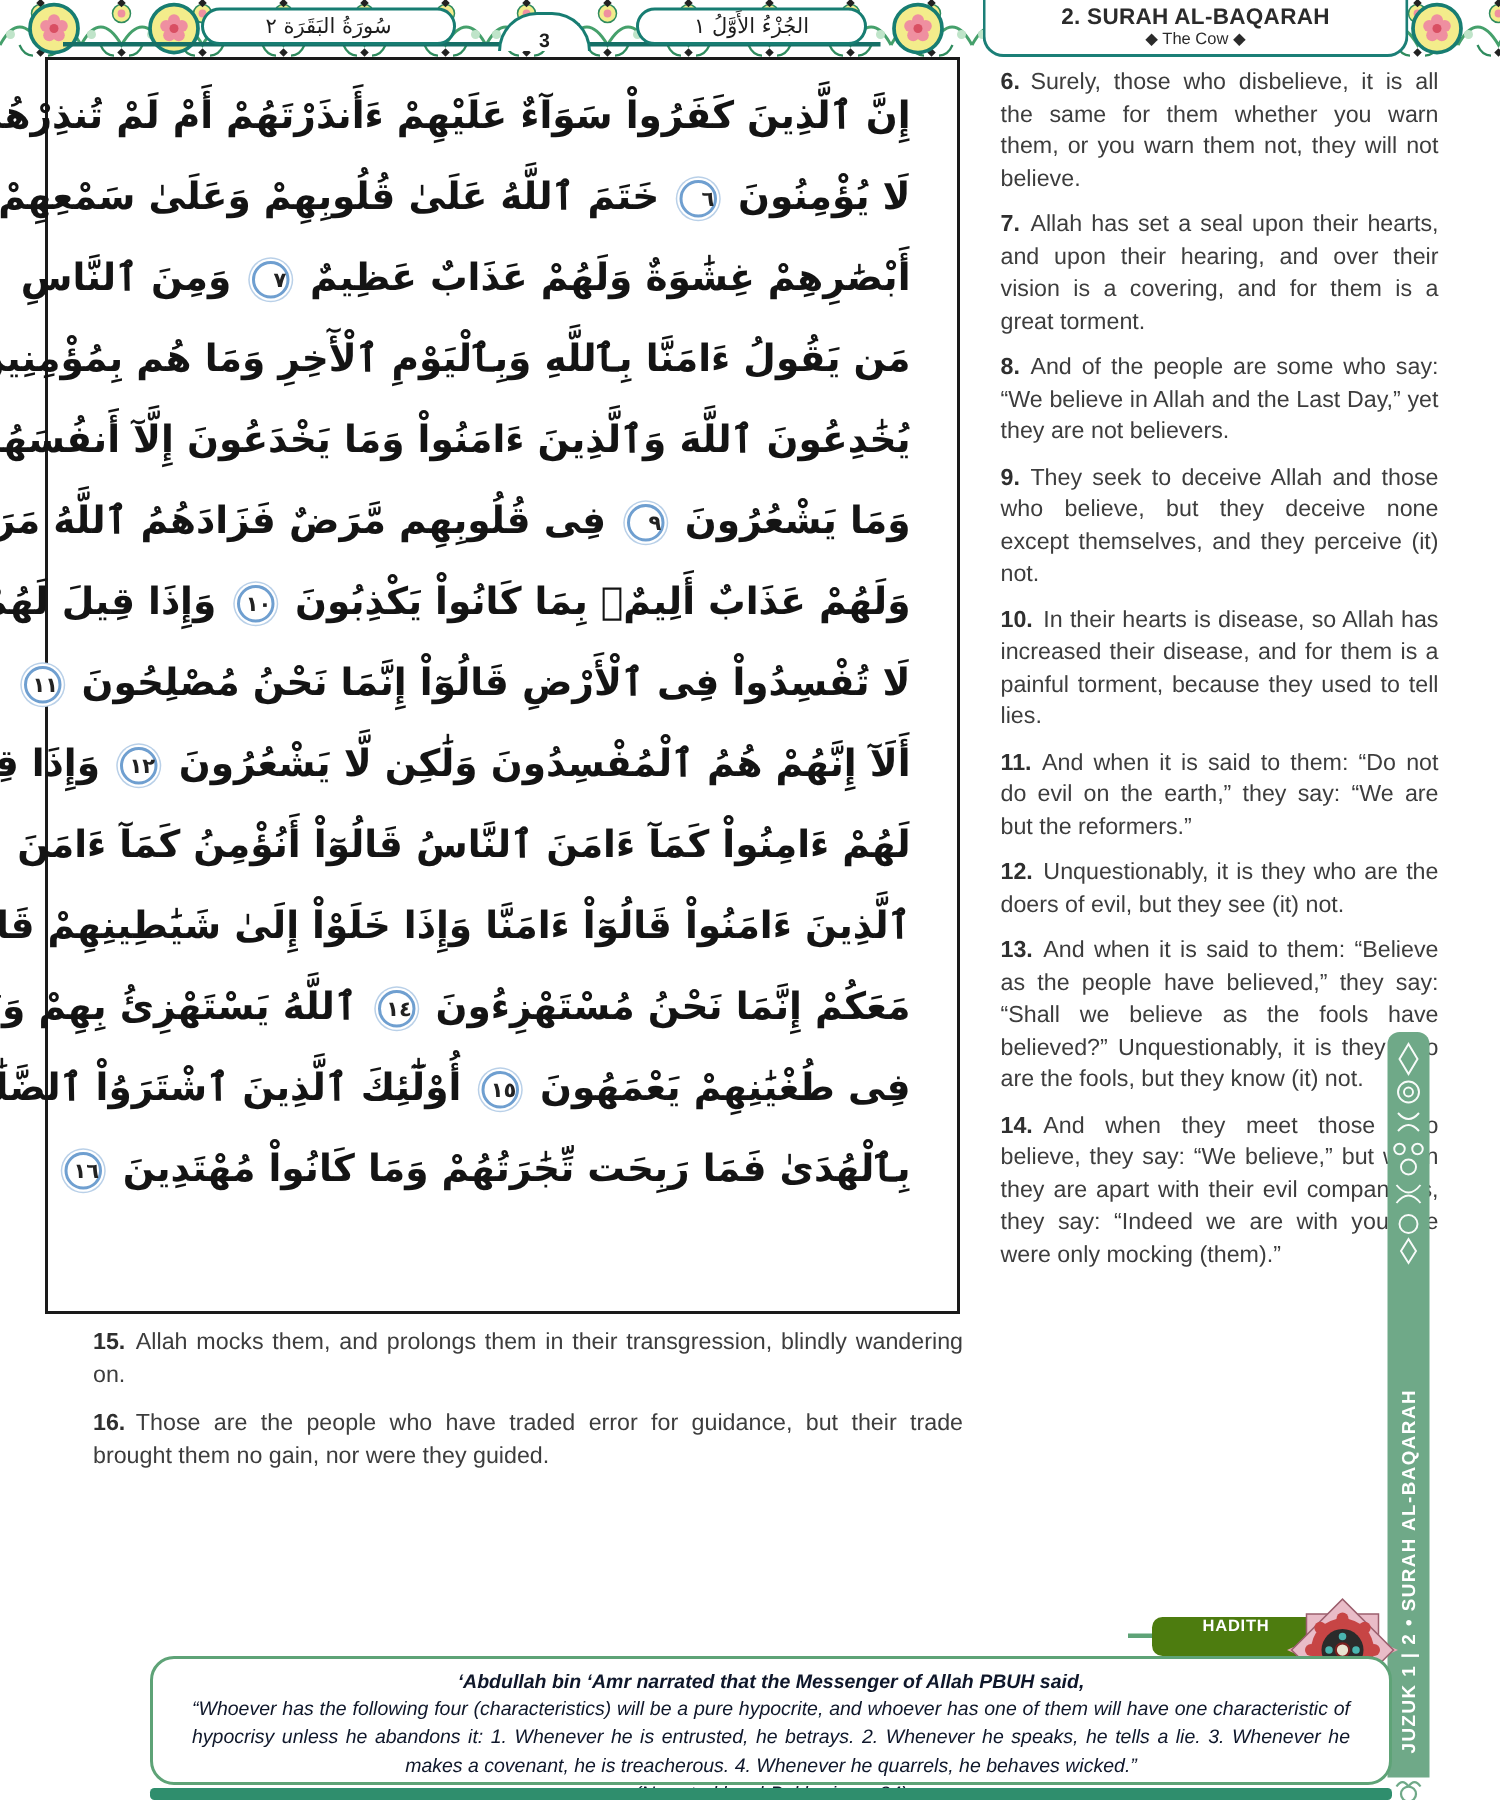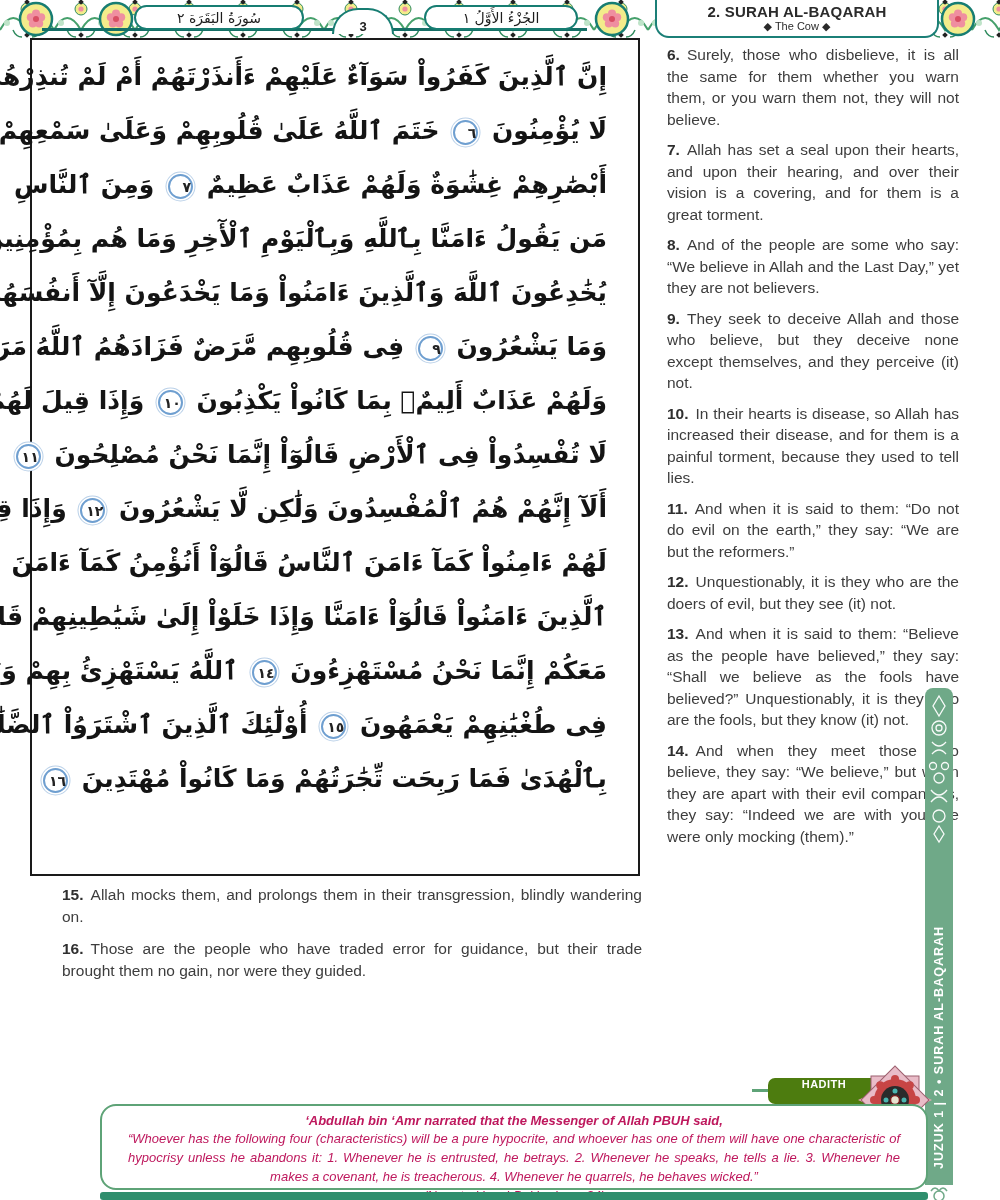--- a/index.html
+++ b/index.html
@@ -47,21 +47,21 @@
             border-radius:8px 8px 0 0;display:flex;flex-direction:column;align-items:center;}
   .side-orn{margin-top:6px;}
   .side-label{flex:1;display:flex;align-items:flex-end;justify-content:center;padding-bottom:16px;}
   .side-label span{writing-mode:vertical-rl;transform:rotate(180deg);
             color:#fff;font-weight:bold;font-size:12.5px;letter-spacing:1px;white-space:nowrap;}
   .side-orn-bottom{position:absolute;left:928px;top:1186px;}
 
   
   .hadith-box{position:absolute;left:100px;top:1104px;width:828px;height:86px;box-sizing:border-box;
               background:#fff;border:2.5px solid #5ea377;border-radius:16px;padding:7px 26px 0 26px;
-              color:#be185d;}
+              color:#0f172a;}
   .hadith-box .narrator{font-style:italic;font-weight:bold;font-size:13px;text-align:center;margin:0 0 2px 0;}
   .hadith-box .body{font-style:italic;font-size:13px;line-height:1.45;text-align:justify;text-align-last:center;margin:0;}
   .hadith-box .src{font-style:italic;font-size:13px;text-align:center;margin:1px 0 0 0;}
   .hadith-tab{position:absolute;left:768px;top:1078px;width:112px;height:26px;background:#4d7c0f;
               border-radius:7px;display:flex;align-items:flex-start;justify-content:center;
               color:#fff;font-weight:bold;font-size:11px;letter-spacing:.5px;}
   .tab-line{position:absolute;left:752px;top:1089px;width:18px;height:3px;background:#5ea377;}
   .medallion{position:absolute;left:857px;top:1062px;}
   .bottom-bar{position:absolute;left:100px;top:1192px;width:828px;height:8px;background:#2f8e6d;border-radius:3px;}
 </style>

